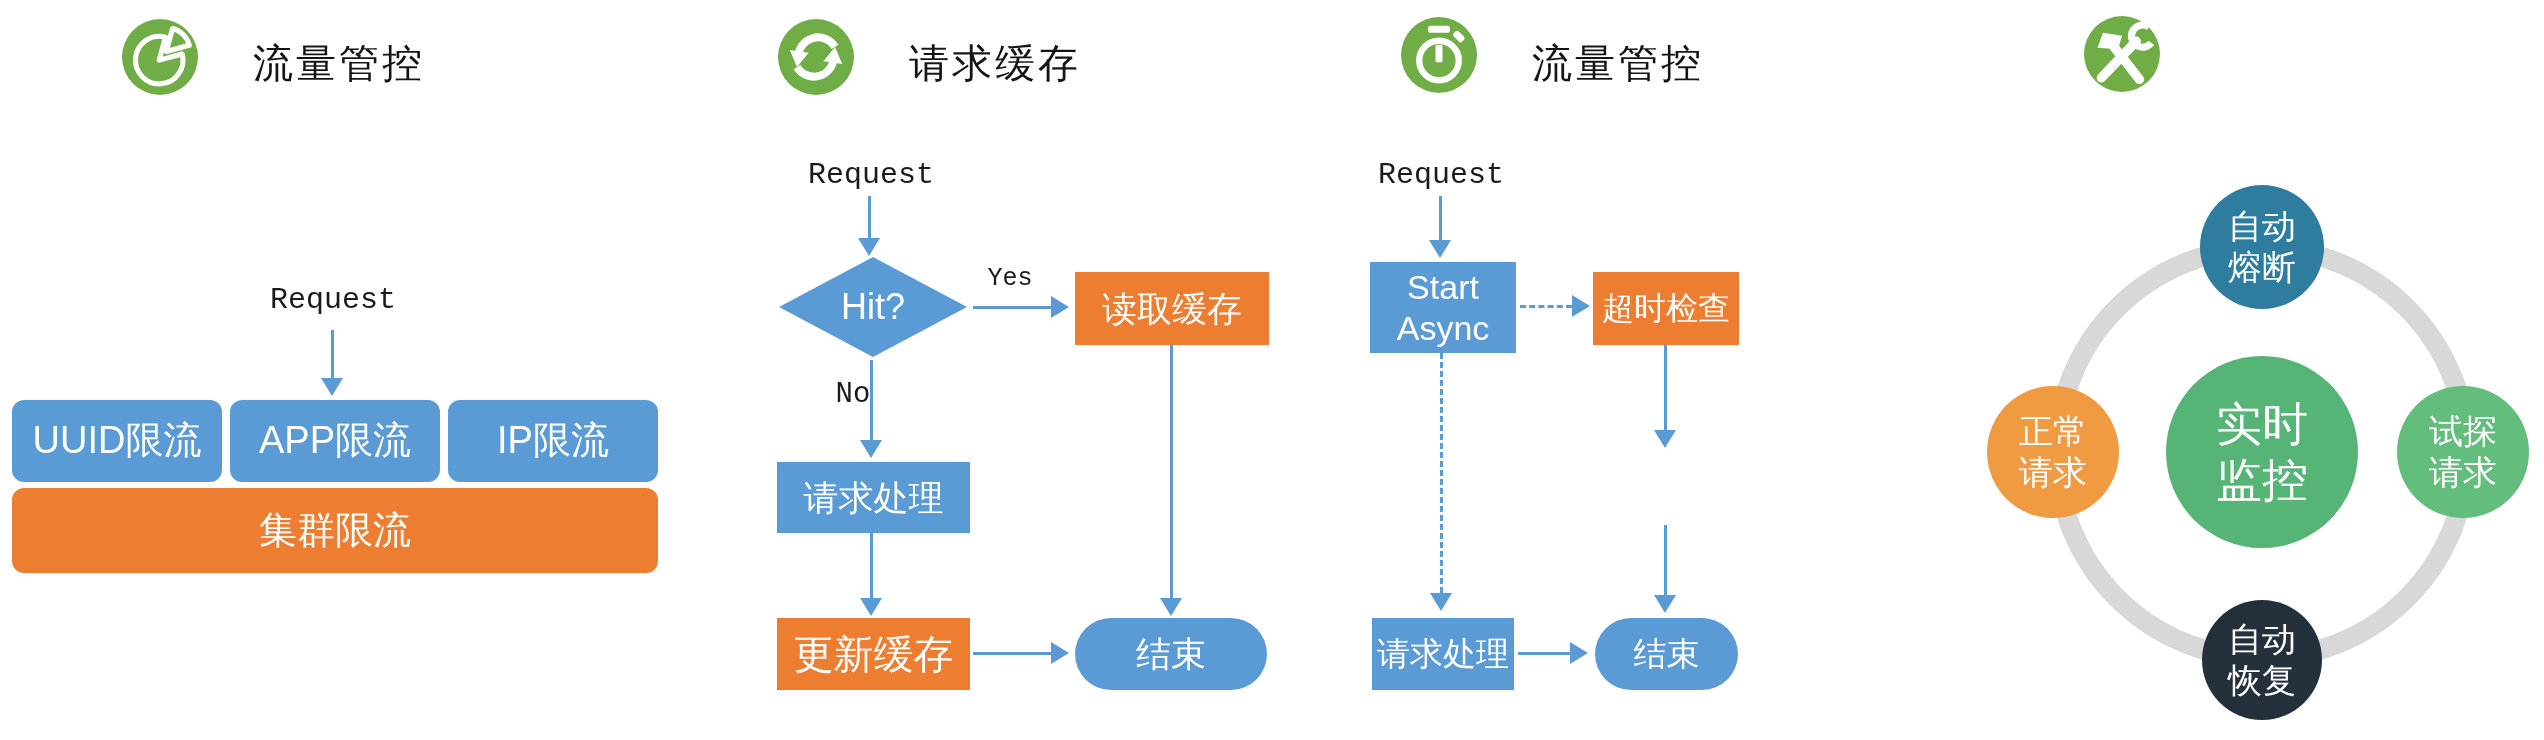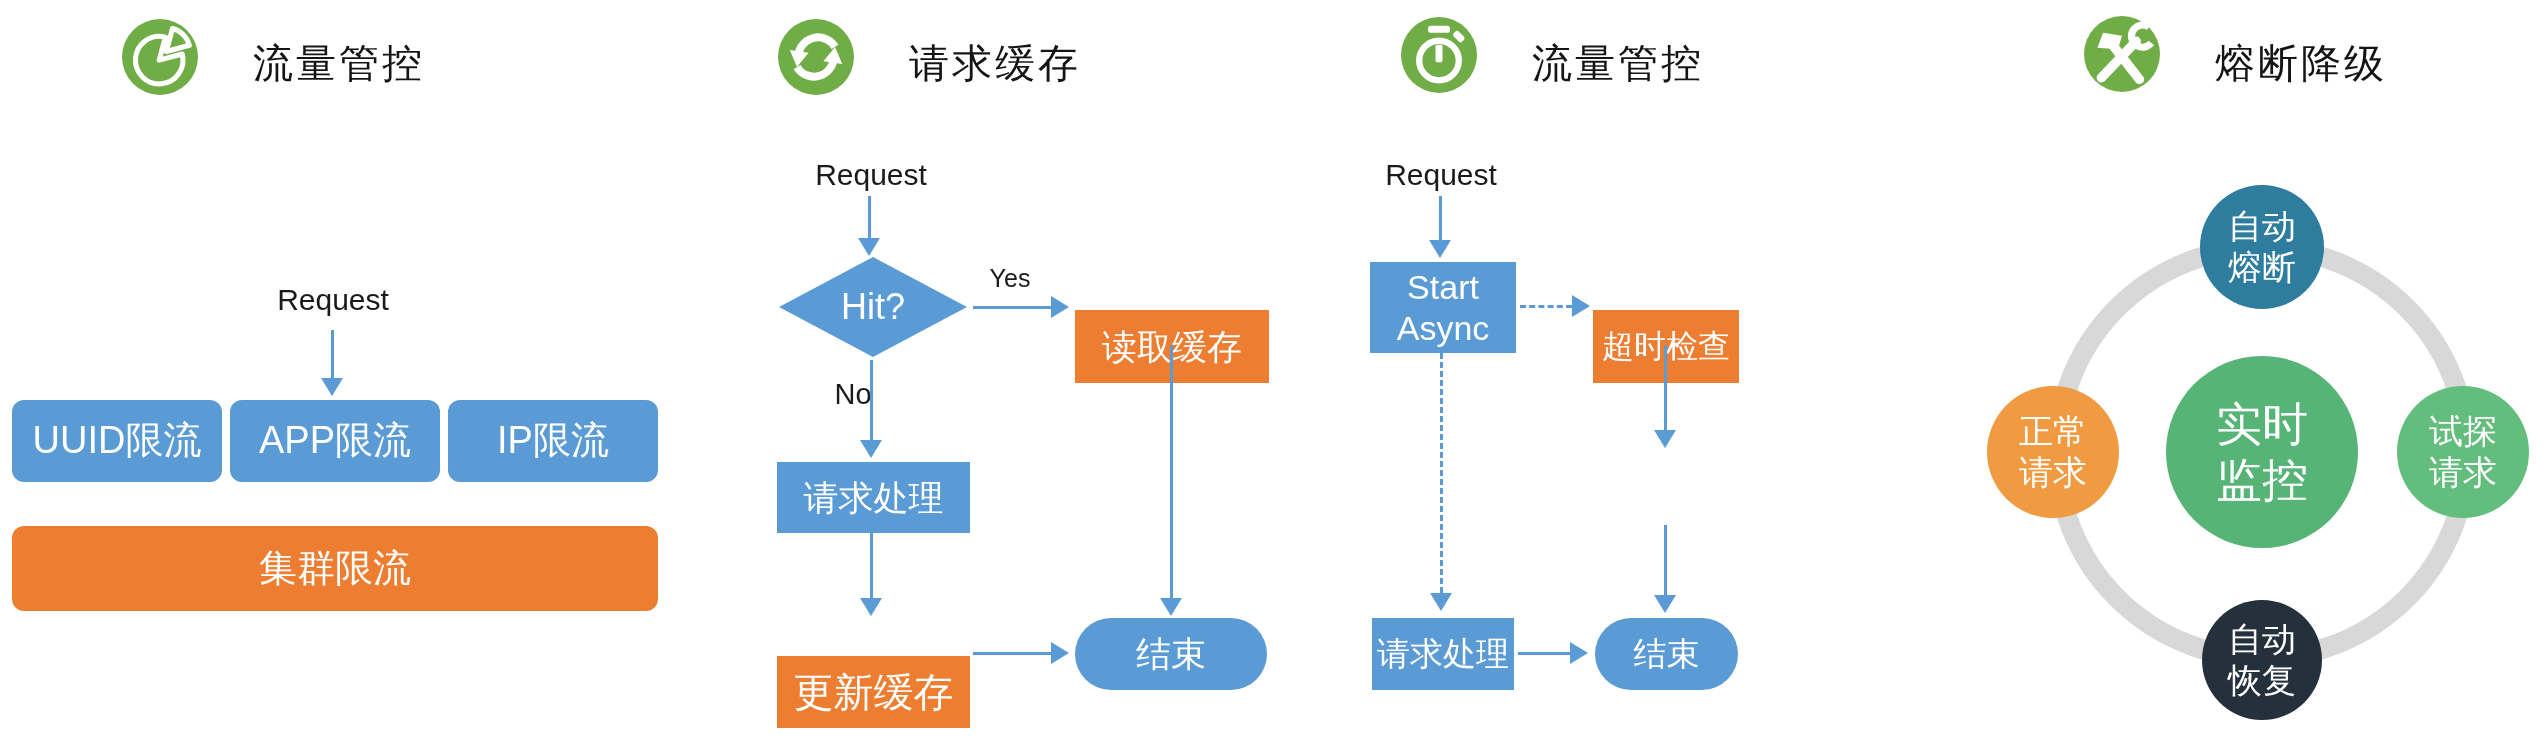--- a/index.html
+++ b/index.html
@@ -8,25 +8,25 @@
     font-family:"Liberation Sans","DejaVu Sans",sans-serif;
   }
   
   .hicon{position:absolute;border-radius:50%;background:var(--icon-green);
          display:flex;align-items:center;justify-content:center;}
   .htitle{position:absolute;font-size:40px;color:#141414;letter-spacing:3px;white-space:nowrap;font-family:Liberation Serif, serif;}
   
   .box{position:absolute;display:flex;align-items:center;justify-content:center;
        color:#fff;white-space:pre-line;text-align:center;line-height:1.2;}
   .blue{background:var(--box-blue);}
-  .orange{background:var(--box-orange);margin-top:38px;}
+  .orange{background:var(--box-orange);}
   .r12{border-radius:12px;}
   .stadium{border-radius:40px;text-align:center;}
   .diamond{clip-path:polygon(50% 0,100% 50%,50% 100%,0 50%);}
-  .lbl{position:absolute;color:#1a1a1a;text-align:center;white-space:nowrap;}
+  .lbl{position:absolute;color:#1a1a1a;text-align:center;white-space:nowrap;font-family:Liberation Mono, monospace;}
   
   .vline{position:absolute;width:3px;background:var(--arrow-blue);}
   .hline{position:absolute;height:3px;background:var(--arrow-blue);}
   .vdash{position:absolute;width:0;border-left:3px dashed var(--arrow-blue);}
   .hdash{position:absolute;height:0;border-top:3px dashed var(--arrow-blue);}
   .ah-down{position:absolute;width:0;height:0;
     border-left:11px solid transparent;border-right:11px solid transparent;
     border-top:18px solid var(--arrow-blue);}
   .ah-right{position:absolute;width:0;height:0;
     border-top:11px solid transparent;border-bottom:11px solid transparent;
@@ -142,21 +142,20 @@
   <div class="box blue stadium" style="left:1595px;top:618px;width:143px;height:72px;font-size:33px">结束</div>
 
   <div class="hicon" style="left:2084px;top:16px;width:76px;height:76px">
     <svg width="76" height="76" viewBox="0 0 48 48">
       <line x1="17" y1="17" x2="35" y2="40" stroke="#fff" stroke-width="6" stroke-linecap="round"></line>
       <path d="M8.5 20 L12 10.5 L24 12.5 L21.5 21 Z" fill="#fff"></path>
       <path d="M41 7 A7 7 0 1 0 42.5 17" stroke="#fff" stroke-width="4.5" fill="none"></path>
       <line x1="33" y1="16" x2="11" y2="39" stroke="#fff" stroke-width="6" stroke-linecap="round"></line>
     </svg>
   </div>
-  <div class="htitle" style="left:2215px;top:36px">熔断降级</div>
 
   <div class="ring" style="left:2047px;top:238px;width:430px;height:430px"></div>
 
   <div class="circle" style="left:2200px;top:185px;width:124px;height:124px;background:var(--circle-teal);font-size:34px">自动
 熔断</div>
   <div class="circle" style="left:1987px;top:386px;width:132px;height:132px;background:var(--circle-orange);font-size:34px">正常
 请求</div>
   <div class="circle" style="left:2166px;top:356px;width:192px;height:192px;background:var(--circle-green);font-size:46px">实时
 监控</div>
   <div class="circle" style="left:2397px;top:386px;width:132px;height:132px;background:var(--circle-green-light);font-size:34px">试探

